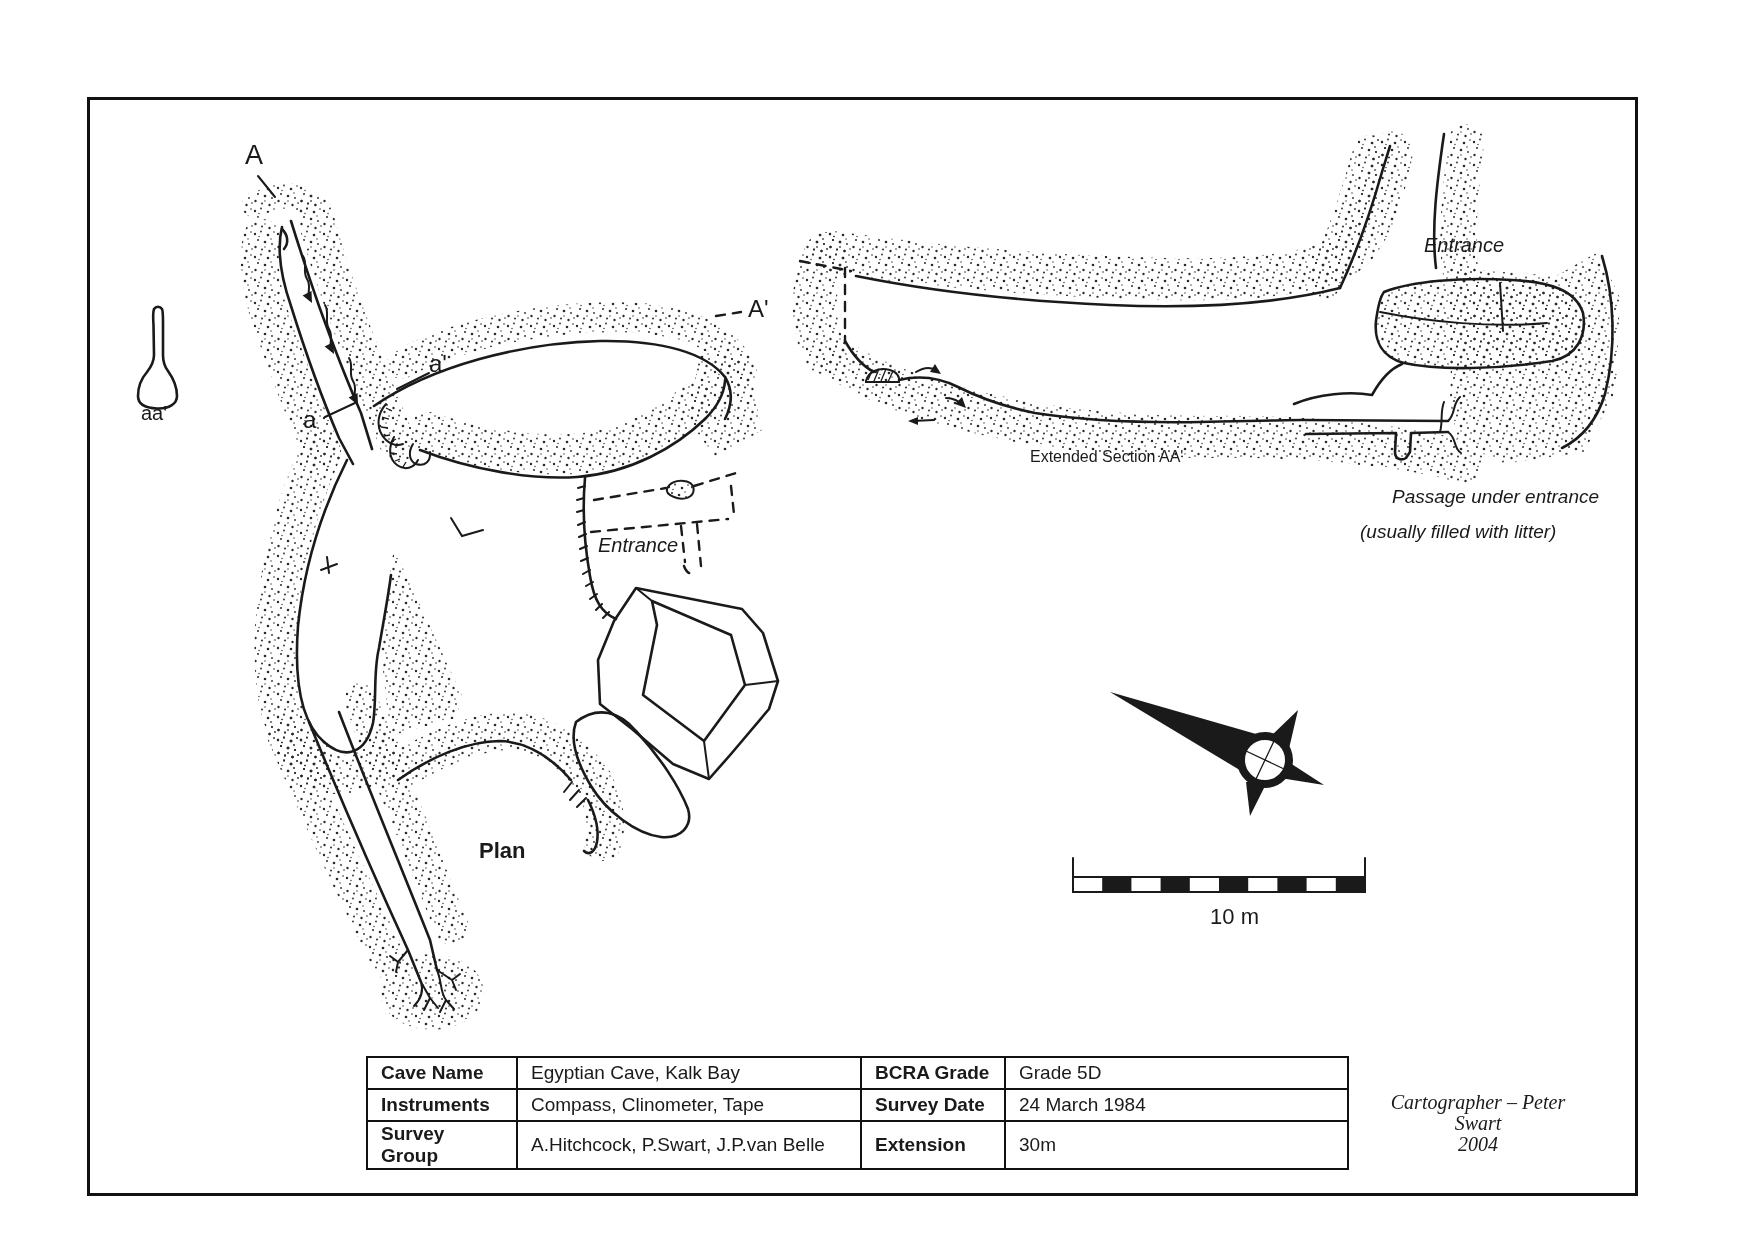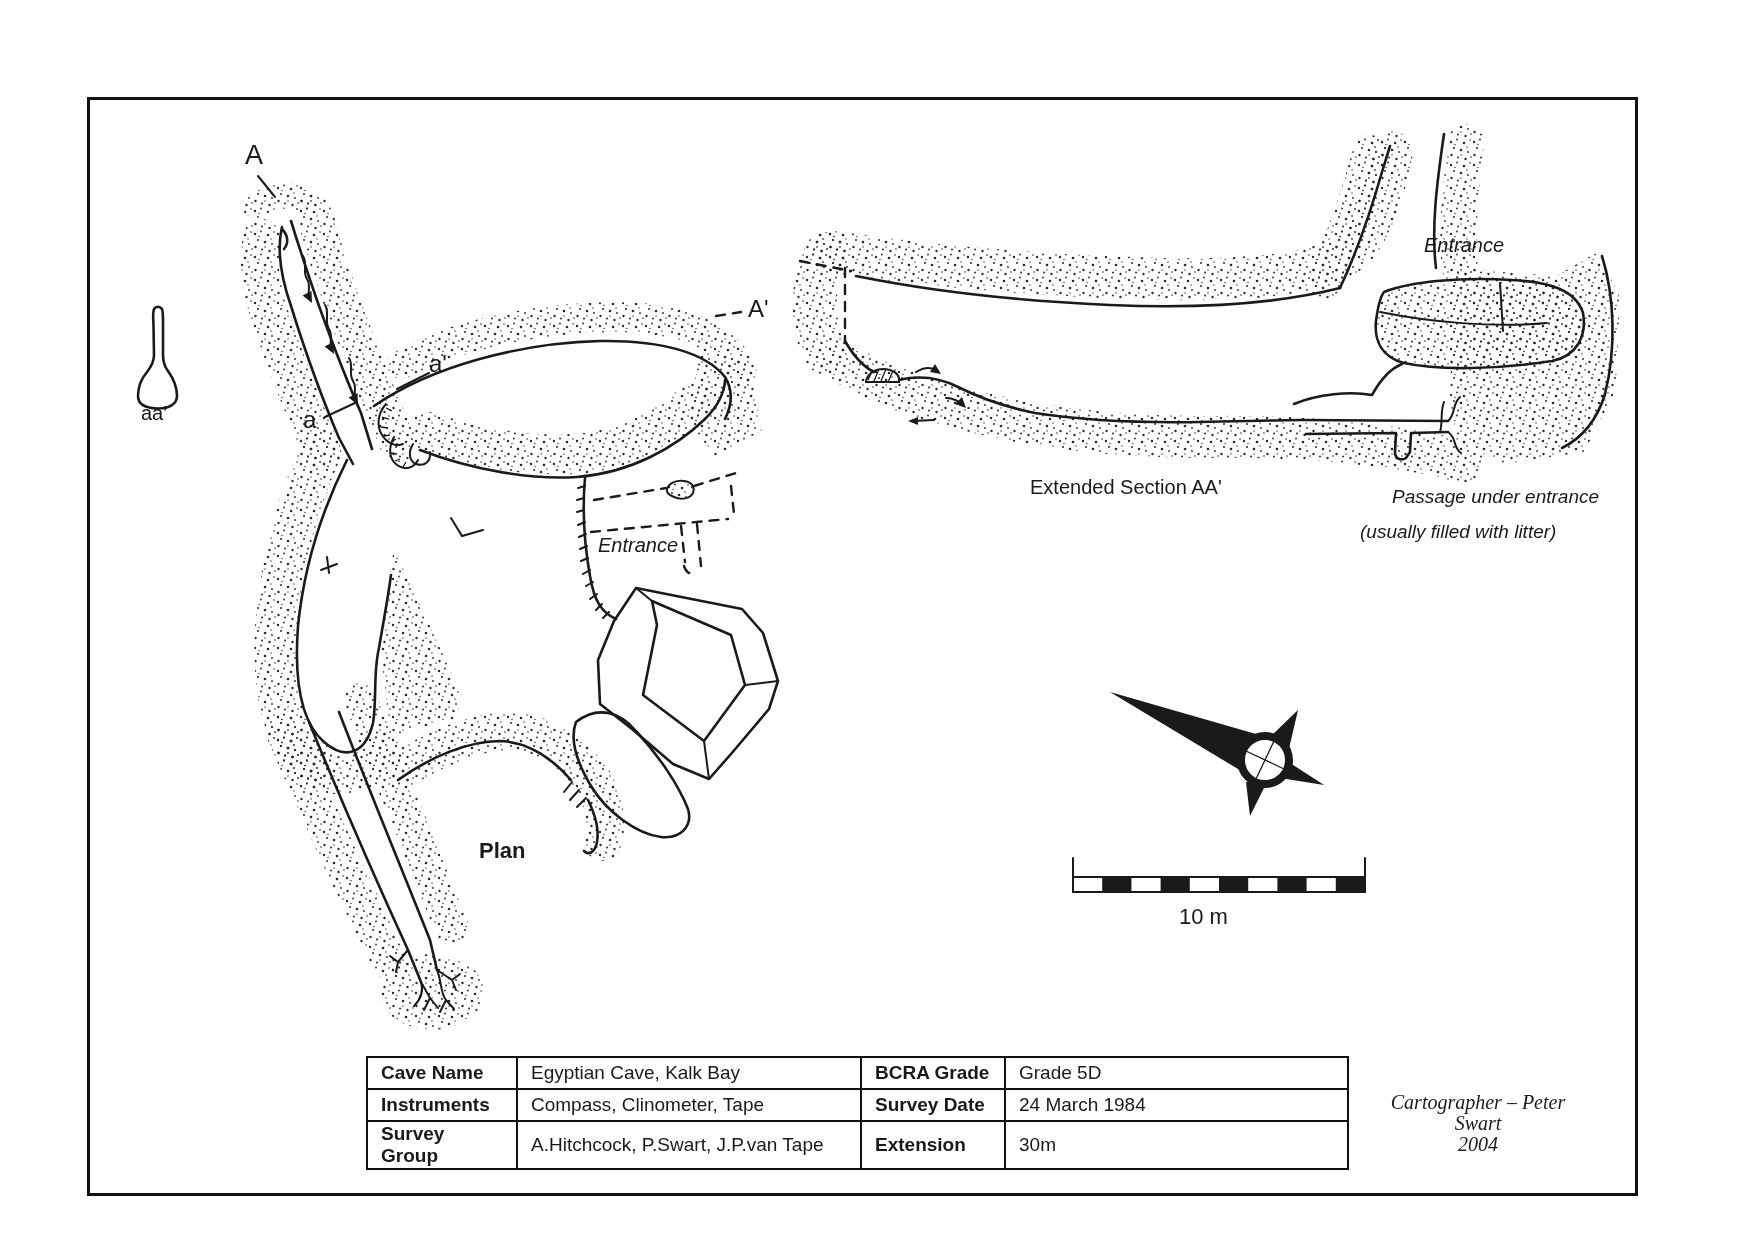--- a/index.html
+++ b/index.html
@@ -212,26 +212,26 @@
   </svg>
 
   <div class="lbl" style="left:245px;top:140px;font-size:27px;">A</div>
   <div class="lbl" style="left:303px;top:406px;font-size:24px;">a</div>
   <div class="lbl" style="left:429px;top:350px;font-size:24px;">a'</div>
   <div class="lbl" style="left:141px;top:402px;font-size:20px;">aa'</div>
   <div class="lbl it" style="left:598px;top:534px;font-size:20px;">Entrance</div>
   <div class="lbl" style="left:479px;top:838px;font-size:22px;font-weight:bold;">Plan</div>
 
   <div class="lbl" style="left:748px;top:295px;font-size:24px;">A'</div>
-  <div class="lbl" style="left:1030px;top:476px;font-size:20px;">Extended Section AA'</div>
+  <div class="lbl" style="left:1030px;top:448px;font-size:16px;">Extended Section AA'</div>
   <div class="lbl it" style="left:1424px;top:234px;font-size:20px;">Entrance</div>
   <div class="lbl it" style="left:1360px;top:485px;font-size:19px;line-height:23px;margin-left:32px;">Passage under entrance</div>
   <div class="lbl it" style="left:1360px;top:508px;font-size:19px;line-height:23px;margin-top:12px;">(usually filled with litter)</div>
 
-  <div class="lbl" style="left:1179px;top:904px;width:80px;text-align:left;font-size:22px;">10 m</div>
+  <div class="lbl" style="left:1179px;top:904px;width:80px;text-align:right;font-size:22px;">10 m</div>
 
   <table id="survey-table">
     <colgroup>
         <col style="width:150px">
         <col style="width:344px">
         <col style="width:144px">
         <col style="width:343px">
       </colgroup>
     <tbody>
         <tr>
@@ -241,21 +241,21 @@
       <td>Grade 5D</td>
     </tr>
     <tr>
       <td class="h">Instruments</td>
       <td>Compass, Clinometer, Tape</td>
       <td class="h">Survey Date</td>
       <td>24 March 1984</td>
     </tr>
     <tr>
       <td class="h">Survey Group</td>
-      <td>A.Hitchcock, P.Swart, J.P.van Tape</td>
+      <td>A.Hitchcock, P.Swart, J.P.van Belle</td>
       <td class="h">Extension</td>
       <td>30m</td>
     </tr>
   </tbody>
     </table>
 
   <div id="credits">
     <div>Cartographer – Peter Swart</div>
     <div>2004</div>
   </div>

